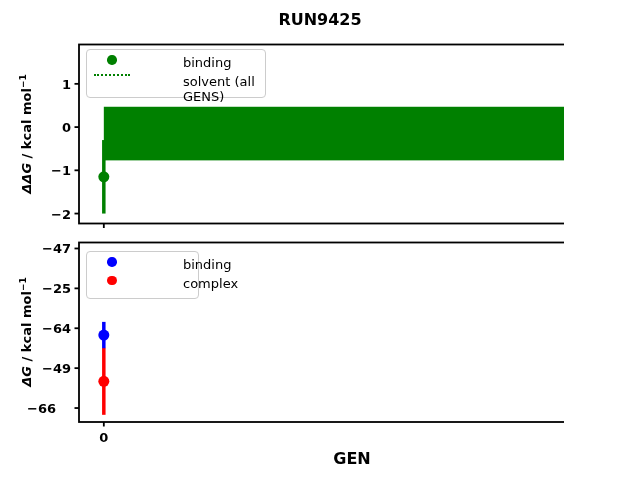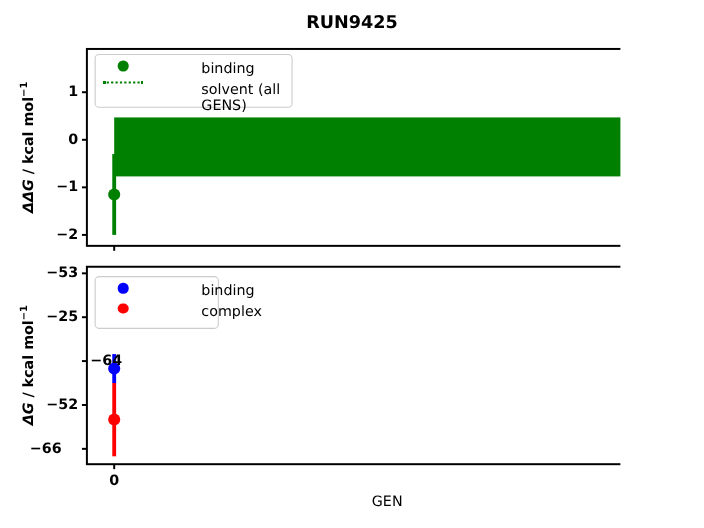--- a/index.html
+++ b/index.html
@@ -4,21 +4,21 @@
 <style>
   html,body{margin:0;padding:0;background:#ffffff;}
   #figure{position:relative;width:564px;height:480px;background:#ffffff;overflow:hidden;
           font-family:"DejaVu Sans","Liberation Sans",sans-serif;color:#000;}
   #chart-svg{position:absolute;left:0;top:0;}
   .abs{position:absolute;white-space:nowrap;}
   #fig-title{left:0;top:10px;width:640px;text-align:center;font-size:16px;font-weight:bold;}
   .ylabel{font-size:13px;font-weight:bold;transform:translate(-50%,-50%) rotate(-90deg);}
   .ylabel .sym{font-style:italic;}
   .ylabel sup{font-size:9px;}
-  #xlabel{font-size:13px;font-weight:normal;transform:translateX(-50%);}
+  #xlabel{font-size:16px;font-weight:bold;transform:translateX(-50%);}
   .tick-label{position:absolute;font-size:13px;font-weight:bold;}
   .ytick-label{transform:translate(-100%,-50%);}
   .xtick-label{transform:translate(-50%,0);}
   .legend{position:absolute;background:rgba(255,255,255,0.88);border:1px solid #cccccc;
           border-radius:4px;padding:5px 8px 4px 6px;display:flex;flex-direction:column;justify-content:space-around;}
   .lrow{display:flex;align-items:flex-start;height:19.5px;gap:46px;}
   .lmarker{width:38px;display:flex;justify-content:center;align-items:center;flex:none;}
   .ldot{width:9.5px;height:9.5px;border-radius:50%;}
   .ldots{width:36px;height:0;border-top:2.6px dotted #008000;}
   .llabel{font-size:13px;padding-left:6px;}
@@ -96,20 +96,20 @@
       <span class="lmarker">
           <span class="ldot" style="background: rgb(255, 0, 0);"></span>
         </span>
       <span class="llabel">complex</span>
     </div>
   </div>
 <div class="tick-label ytick-label" style="left: 71px; top: 83.8454px;">1</div>
     <div class="tick-label ytick-label" style="left: 71px; top: 127.082px;">0</div>
     <div class="tick-label ytick-label" style="left: 71px; top: 170.319px;">−1</div>
     <div class="tick-label ytick-label" style="left: 71px; top: 213.556px;">−2</div>
-    <div class="tick-label ytick-label" style="left: 71px; top: 248.483px;">−53</div>
+    <div class="tick-label ytick-label" style="left: 71px; top: 248.483px;">−47</div>
     <div class="tick-label ytick-label" style="left: 71px; top: 288.372px;">−25</div>
-    <div class="tick-label ytick-label" style="left: 71px; top: 328.261px; margin-left: 40px;">−64</div>
-    <div class="tick-label ytick-label" style="left: 71px; top: 368.15px;">−52</div>
+    <div class="tick-label ytick-label" style="left: 71px; top: 328.261px;">−64</div>
+    <div class="tick-label ytick-label" style="left: 71px; top: 368.15px;">−49</div>
     <div class="tick-label ytick-label" style="left: 56px; top: 408.039px;">−66</div>
     <div class="tick-label xtick-label" style="left: 103.818px; top: 430px;">0</div>
     <div class="tick-label xtick-label" style="left: 600.182px; top: 430px;">1</div>
   </div>
 
 </body></html>

